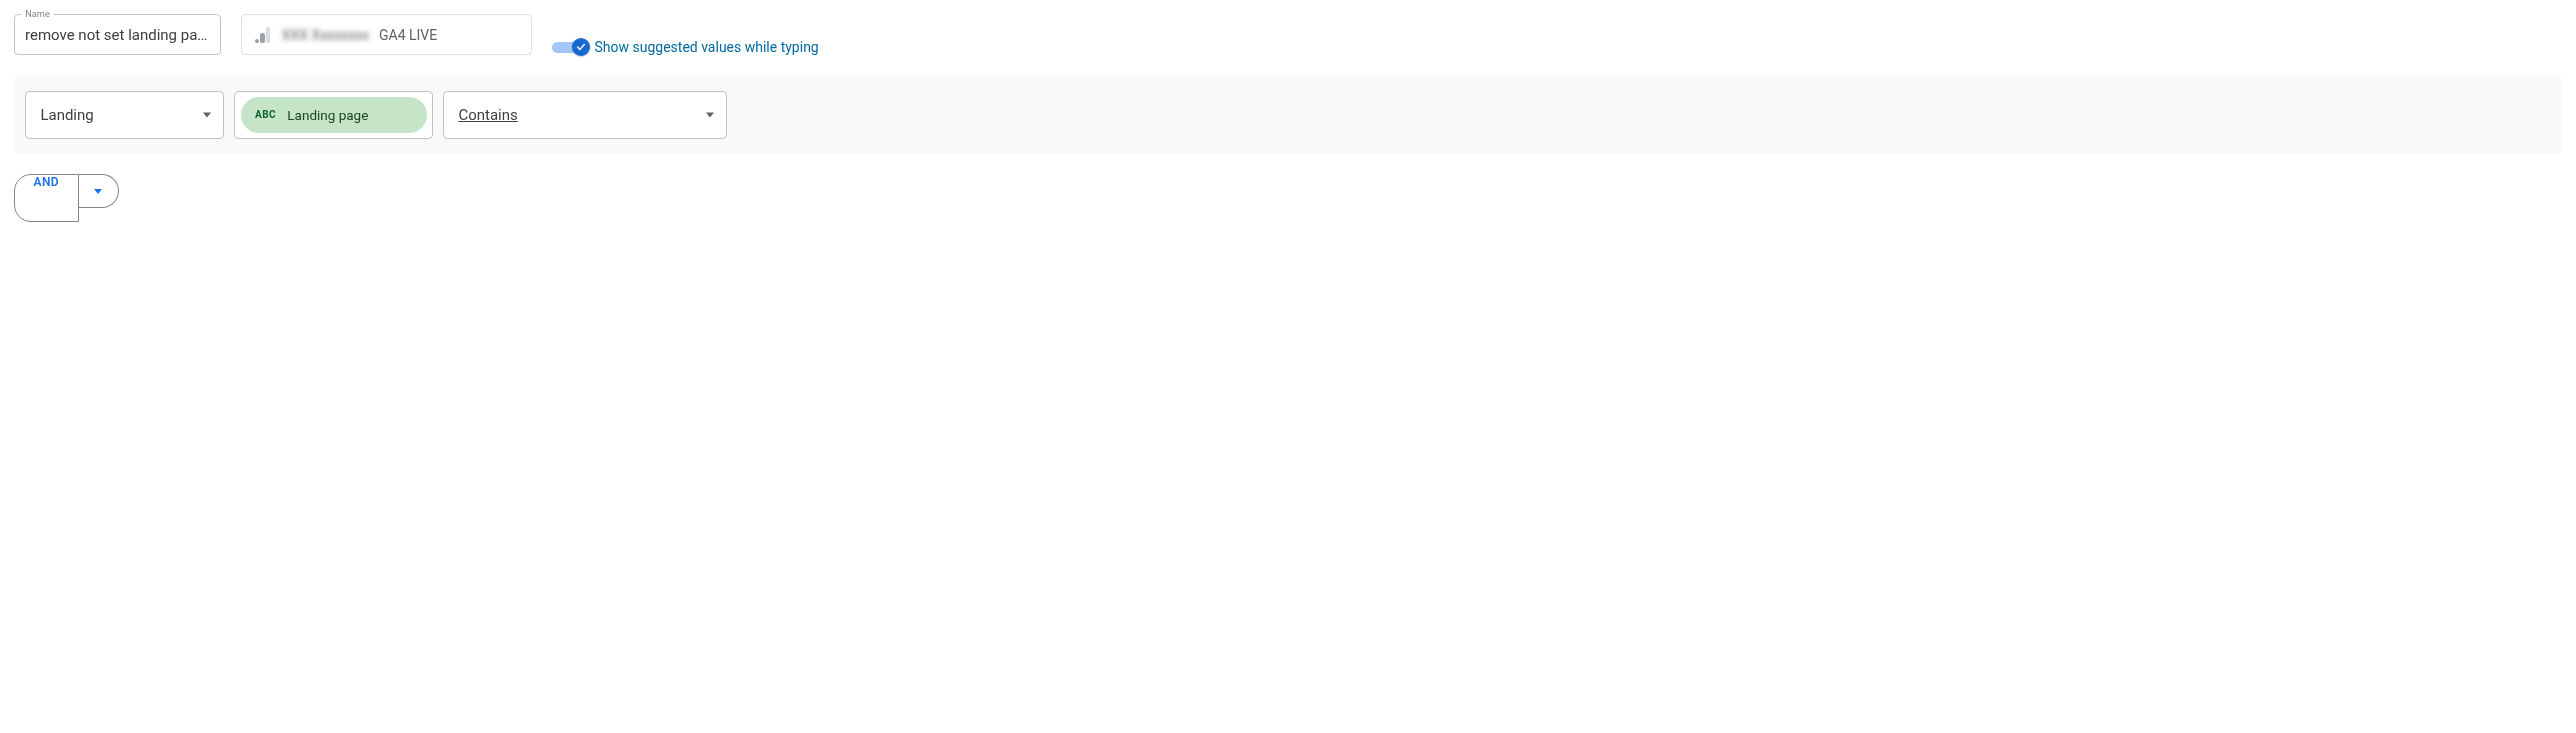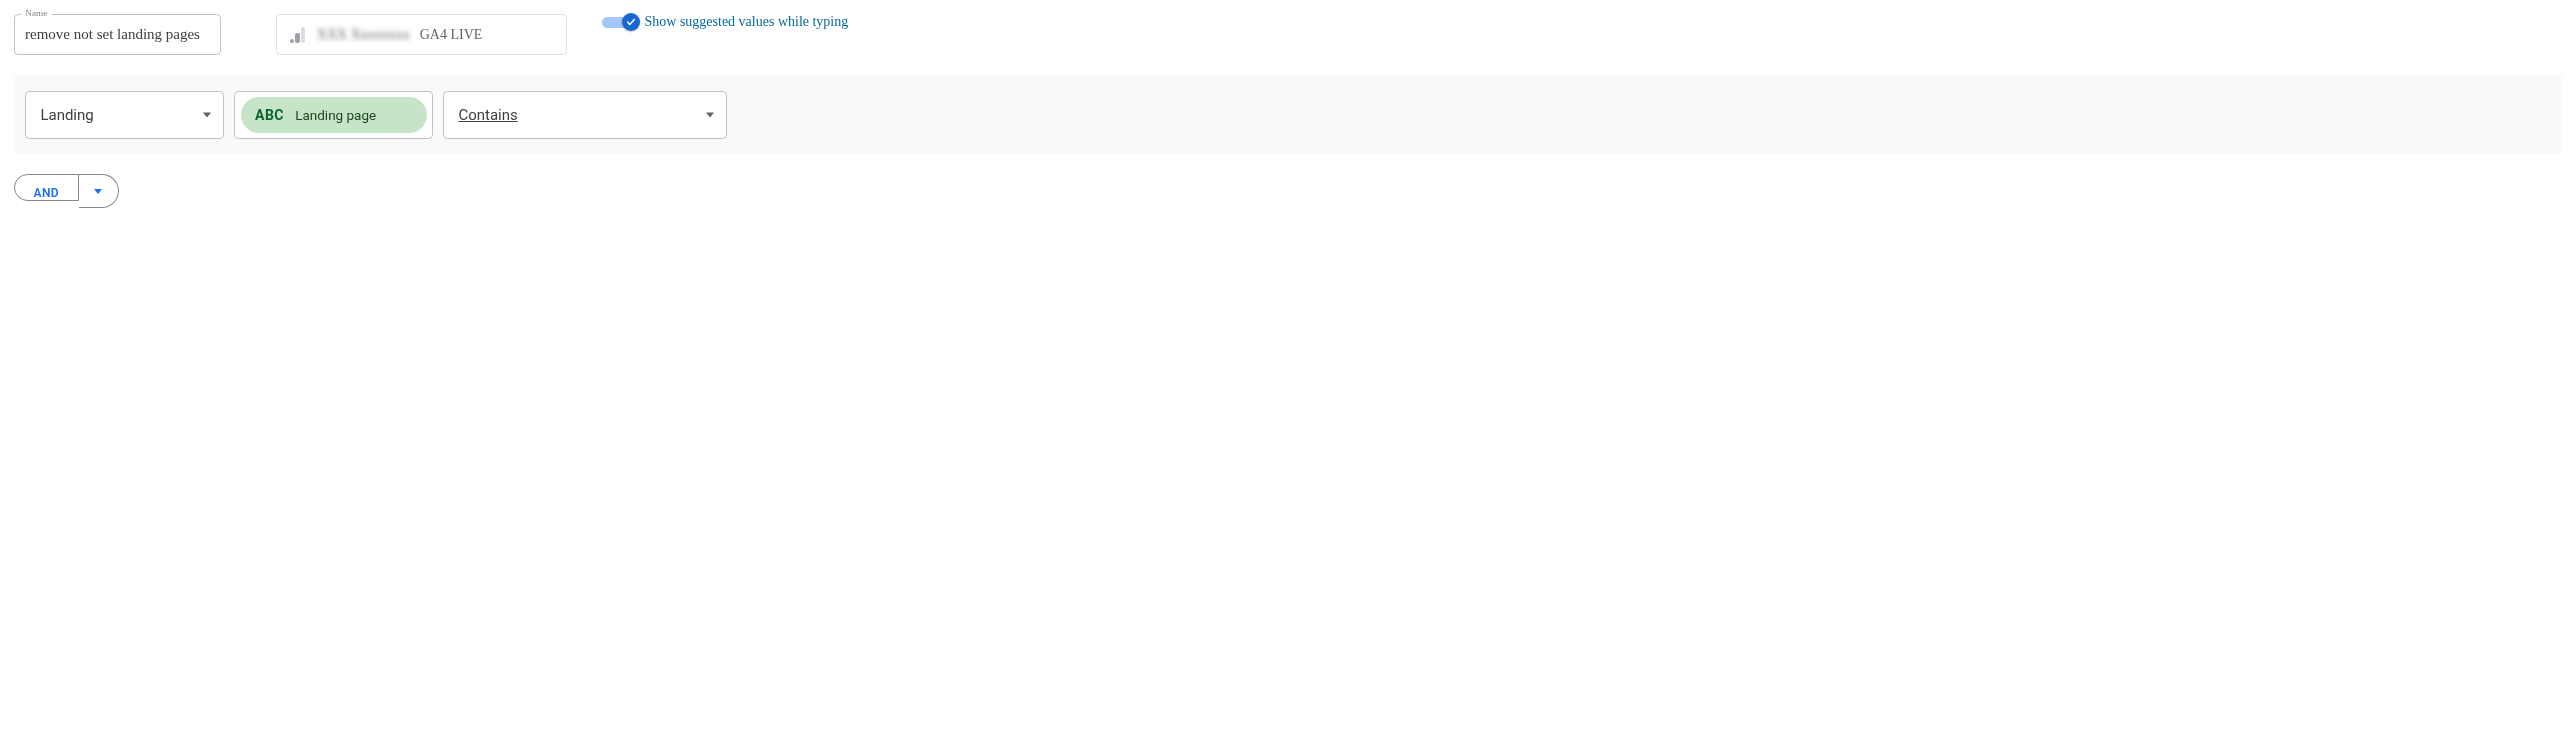--- a/index.html
+++ b/index.html
@@ -8,24 +8,23 @@
       padding: 0;
     }
     body {
       font-family: 'Roboto', 'Helvetica Neue', Arial, sans-serif;
       background: #fff;
       padding: 14px;
       color: #3c4043;
     }
     .top-row {
       display: flex;
-      align-items: flex-start;
-      gap: 35px;
+      align-items: flex-end;
+      gap: 20px;
       margin-bottom: 20px;
-      font-family: Liberation Serif, serif;
     }
     .name-field-wrapper {
       position: relative;
       width: 207px;
     }
     .name-field-label {
       position: absolute;
       top: -6.4px;
       left: 7px;
       background: #fff;
@@ -48,21 +47,20 @@
     .data-source-field {
       display: flex;
       align-items: center;
       gap: 10px;
       border: 0.7px solid #e0e0e0;
       border-radius: 4.3px;
       padding: 0 12.8px;
       height: 41px;
       width: 291px;
       background: #fff;
-      margin-left: 20px;
     }
     .analytics-icon {
       width: 17px;
       height: 17px;
       display: flex;
       align-items: flex-end;
       gap: 1.4px;
     }
     .analytics-bar {
       border-radius: 2.1px;
@@ -168,21 +166,21 @@
       background: #c5e4c8;
       border-radius: 709px;
       height: 36px;
       width: 100%;
       display: flex;
       align-items: center;
       padding: 0 14px;
       gap: 11.4px;
     }
     .abc-icon {
-      font-size: 14px;
+      font-size: 10px;
       font-weight: 700;
       color: #0d652d;
       letter-spacing: 0.4px;
       text-align: center;
     }
     .dimension-label {
       font-size: 13.5px;
       color: #1e4620;
     }
     .dropdown-contains {
@@ -211,25 +209,25 @@
       border-left: 4.3px solid transparent;
       border-right: 4.3px solid transparent;
       border-top: 5px solid #5f6368;
     }
     .and-row {
       display: flex;
     }
     .and-button {
       border: 0.7px solid #80868b;
       background: #fff;
-      height: 27px;
+      height: 48px;
       border-radius: 17px 0 0 17px;
       padding: 0 18.5px;
       display: flex;
-      align-items: flex-end;
+      align-items: flex-start;
       color: #1a73e8;
       font-weight: 600;
       font-size: 12px;
       letter-spacing: 0.4px;
       cursor: pointer;
     }
     .and-dropdown-btn {
       border: 0.7px solid #80868b;
       border-left: none;
       background: #fff;

